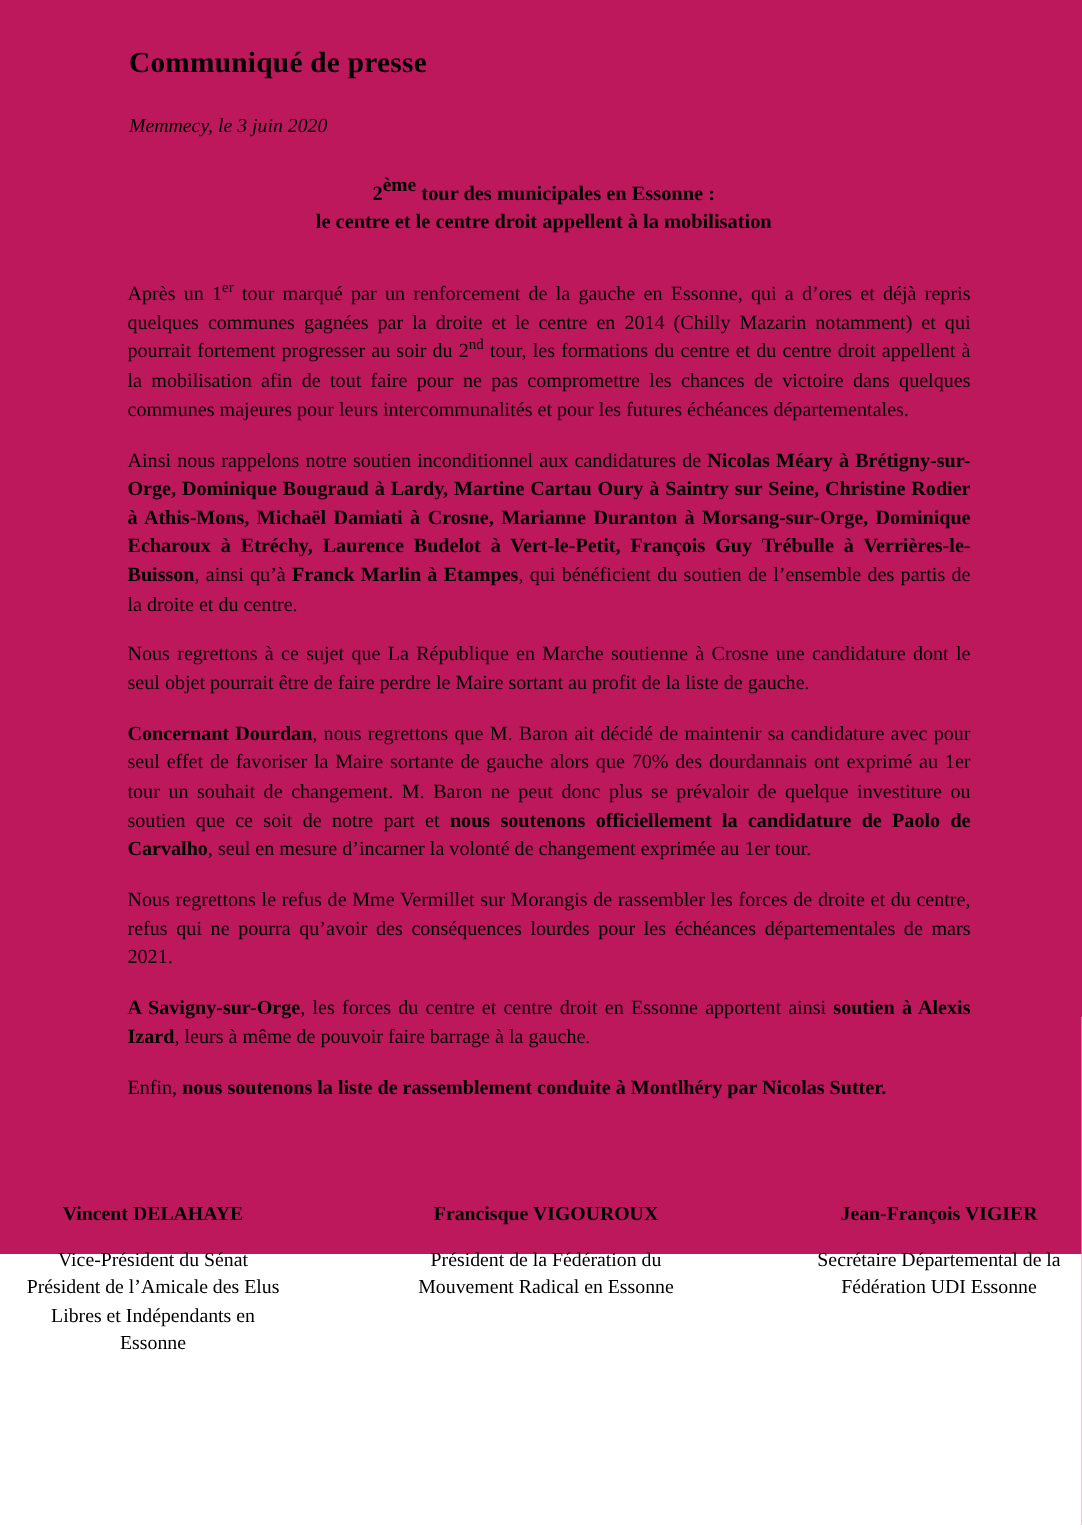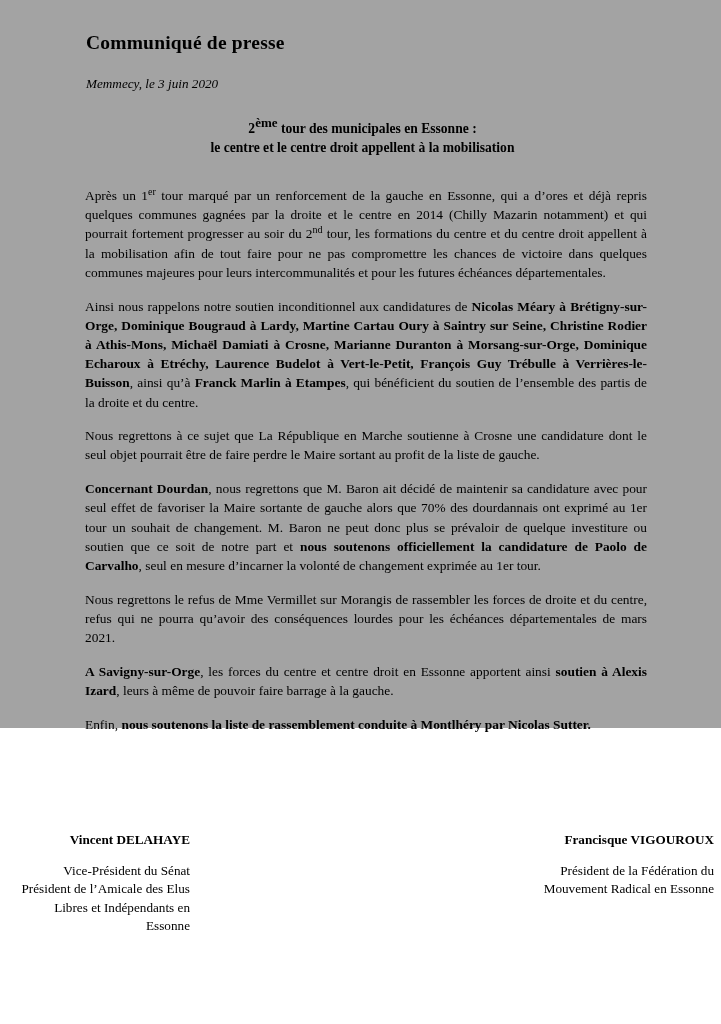--- a/index.html
+++ b/index.html
@@ -10,23 +10,23 @@
   body {
     width: 721px;
     height: 1024px;
     font-family: "Liberation Serif", "DejaVu Serif", serif;
     color: #000000;
     overflow: hidden;
   }
   .page {
     position: relative;
     width: 721px;
-    height: 728px;
+    height: 836px;
     box-sizing: border-box;
-    background: #a3a3a3;
+    background: #be185d;
   }
 
   
   .doc-title {
     position: absolute;
     left: 86px;
     top: 32px;
     font-size: 19.5px;
     font-weight: bold;
     letter-spacing: 0.2px;
@@ -87,24 +87,23 @@
     left: 14px;
     top: 800px;
     width: 700px;
     display: flex;
     flex-direction: row;
     align-items: flex-start;
     justify-content: space-between;
   }
   .sig-col {
     width: 176px;
-    text-align: right;
+    text-align: center;
     font-size: 13.2px;
     line-height: 18.6px;
-    margin-top: 31px;
   }
   .sig-name {
     font-weight: bold;
     margin-bottom: 12px;
   }
   .sig-role {
     font-weight: normal;
   }
 </style>
 </head>
@@ -145,16 +144,20 @@
       <div class="sig-name">Vincent DELAHAYE</div>
       <div class="sig-role">Vice-Président du Sénat Président de l’Amicale des Elus Libres et Indépendants en Essonne</div>
     </div>
 
 
     <div class="sig-col">
       <div class="sig-name">Francisque VIGOUROUX</div>
       <div class="sig-role">Président de la Fédération du Mouvement Radical en Essonne</div>
     </div>
 
+    <div class="sig-col">
+      <div class="sig-name">Jean-François VIGIER</div>
+      <div class="sig-role">Secrétaire Départemental de la Fédération UDI Essonne</div>
+    </div>
 
   </div>
 
 </div>
 
 </body></html>

